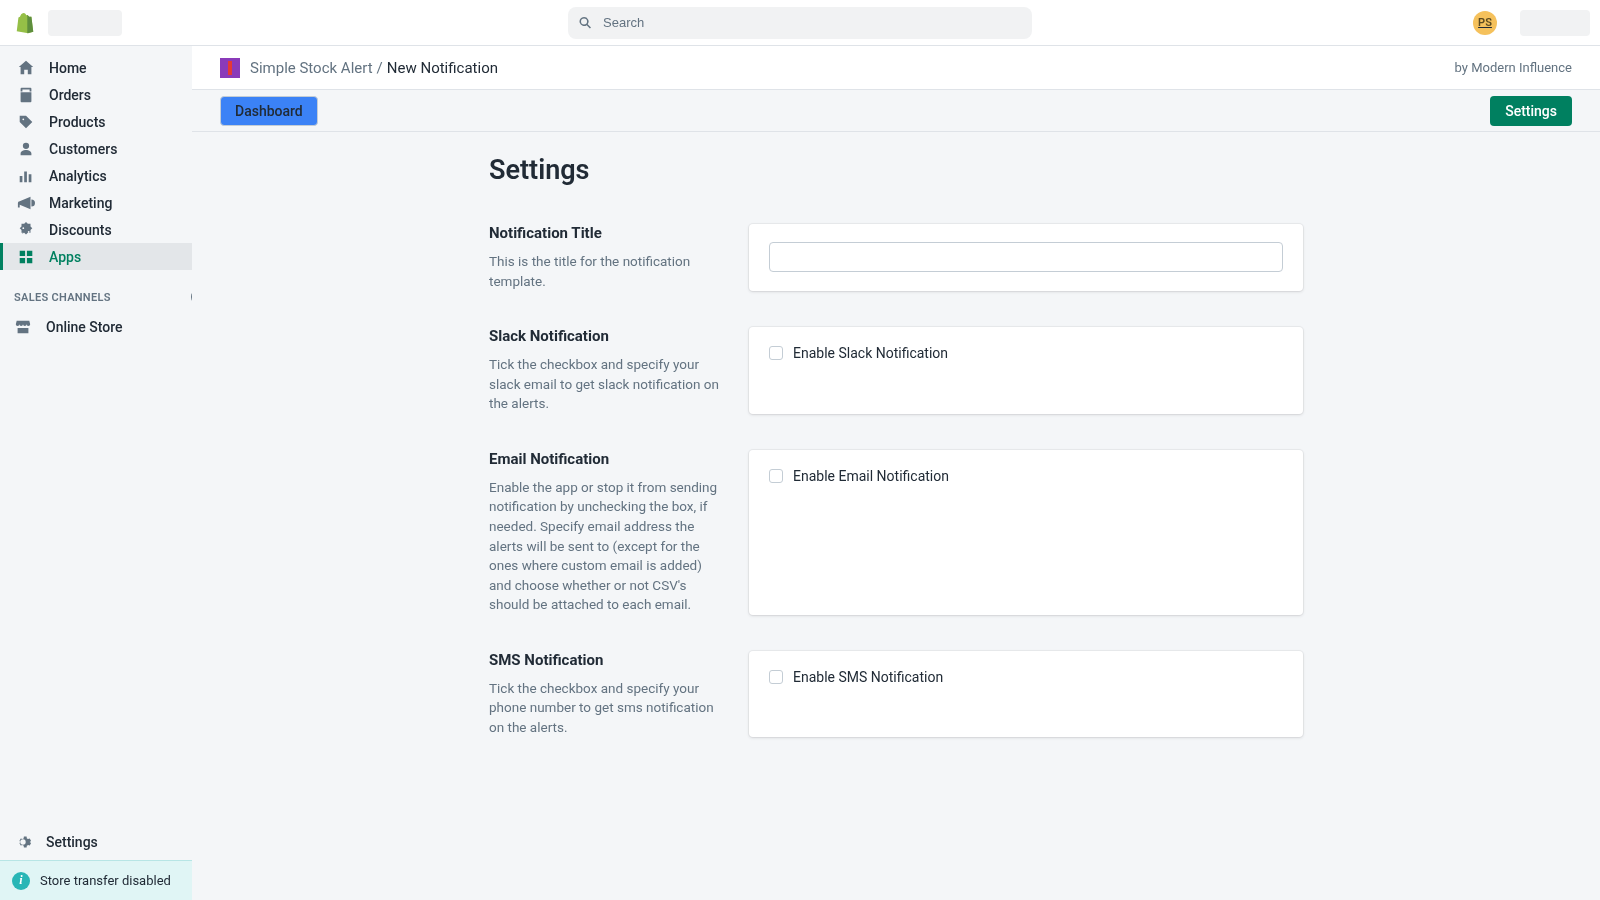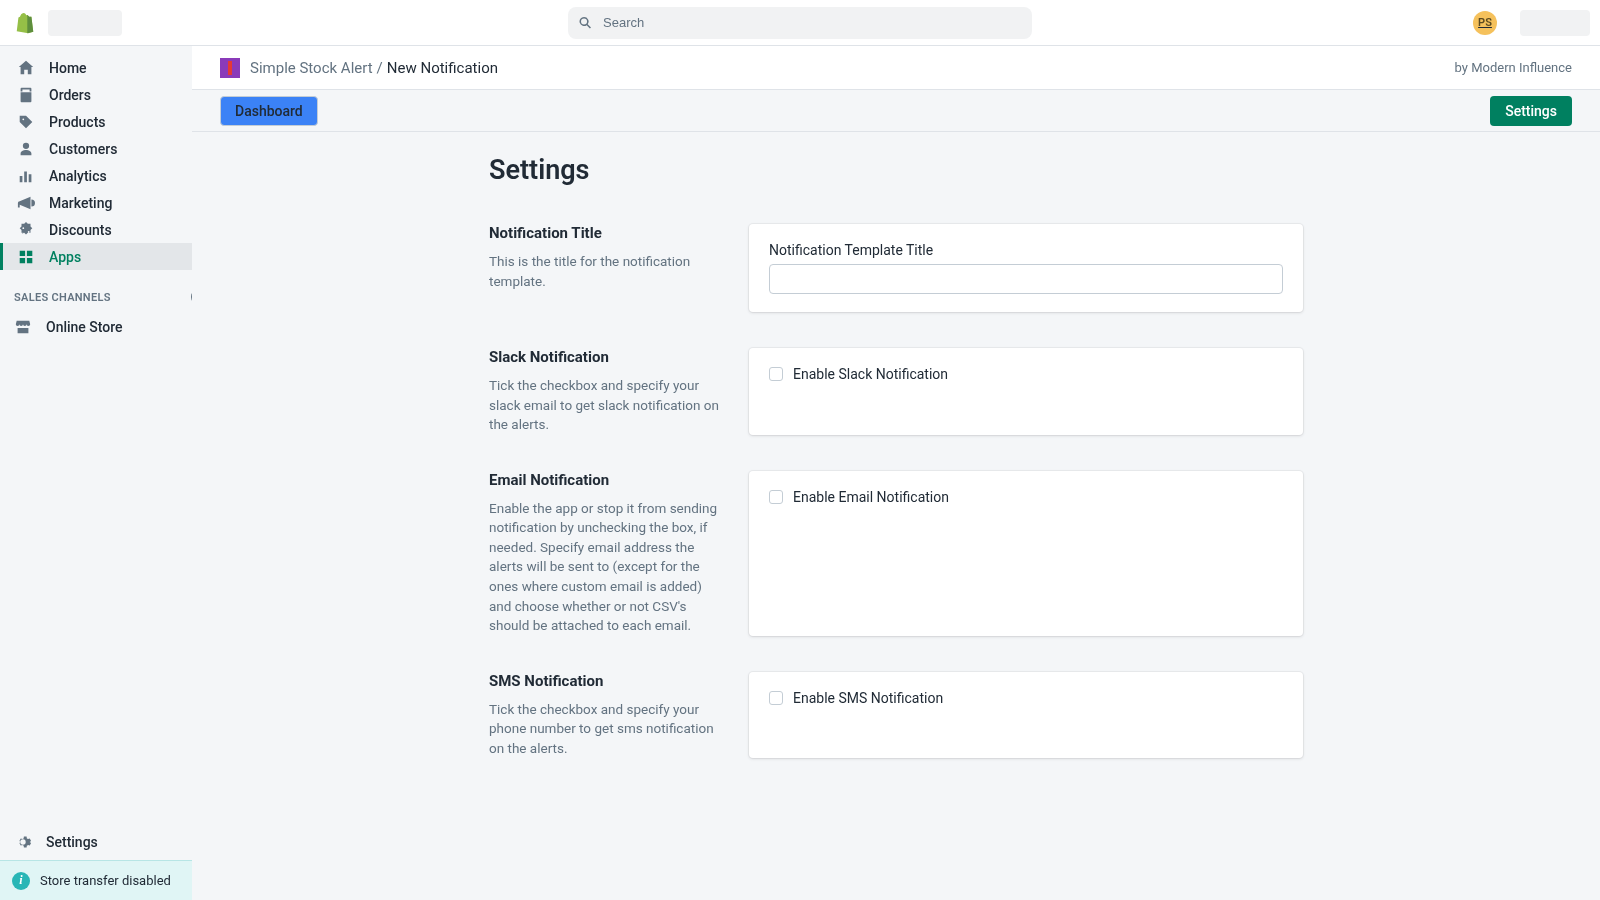--- a/index.html
+++ b/index.html
@@ -221,21 +221,20 @@
 
   <div class="content">
     <h1 class="page-title">Settings</h1>
 
     <div class="row">
       <div class="left">
         <h3>Notification Title</h3>
         <p>This is the title for the notification template.</p>
       </div>
       <div class="card">
-        <label class="field-label">Notification Template Title</label>
         <input class="text-input" type="text" value="" style="">
       </div>
     </div>
 
     <div class="row">
       <div class="left">
         <h3>Slack Notification</h3>
         <p>Tick the checkbox and specify your slack email to get slack notification on the alerts.</p>
       </div>
       <div class="card">

